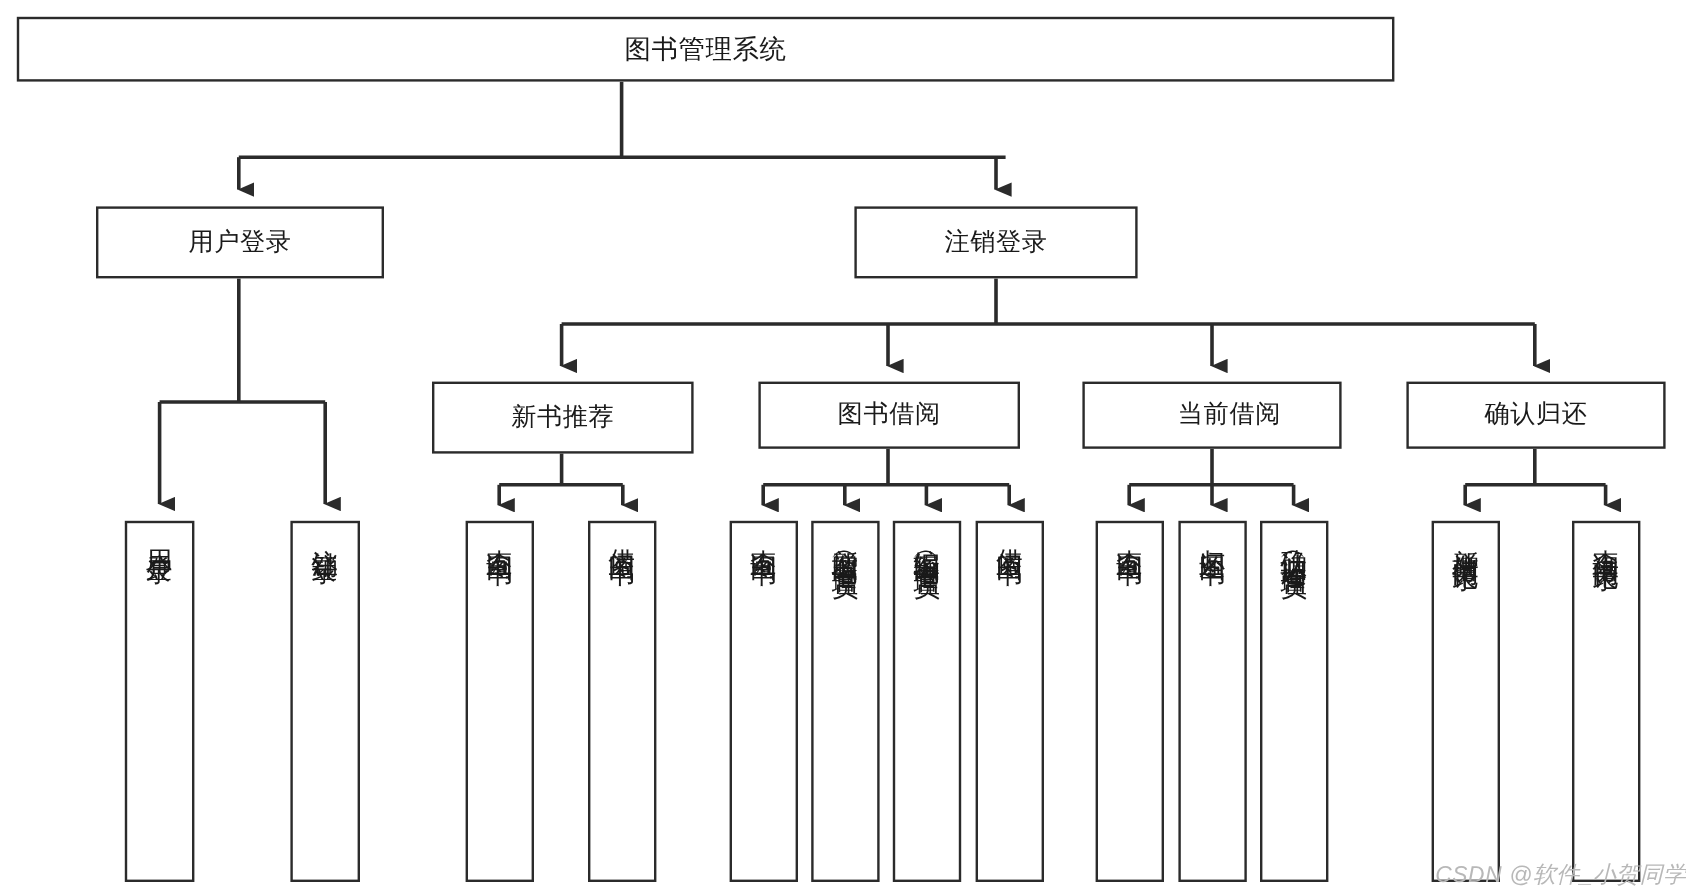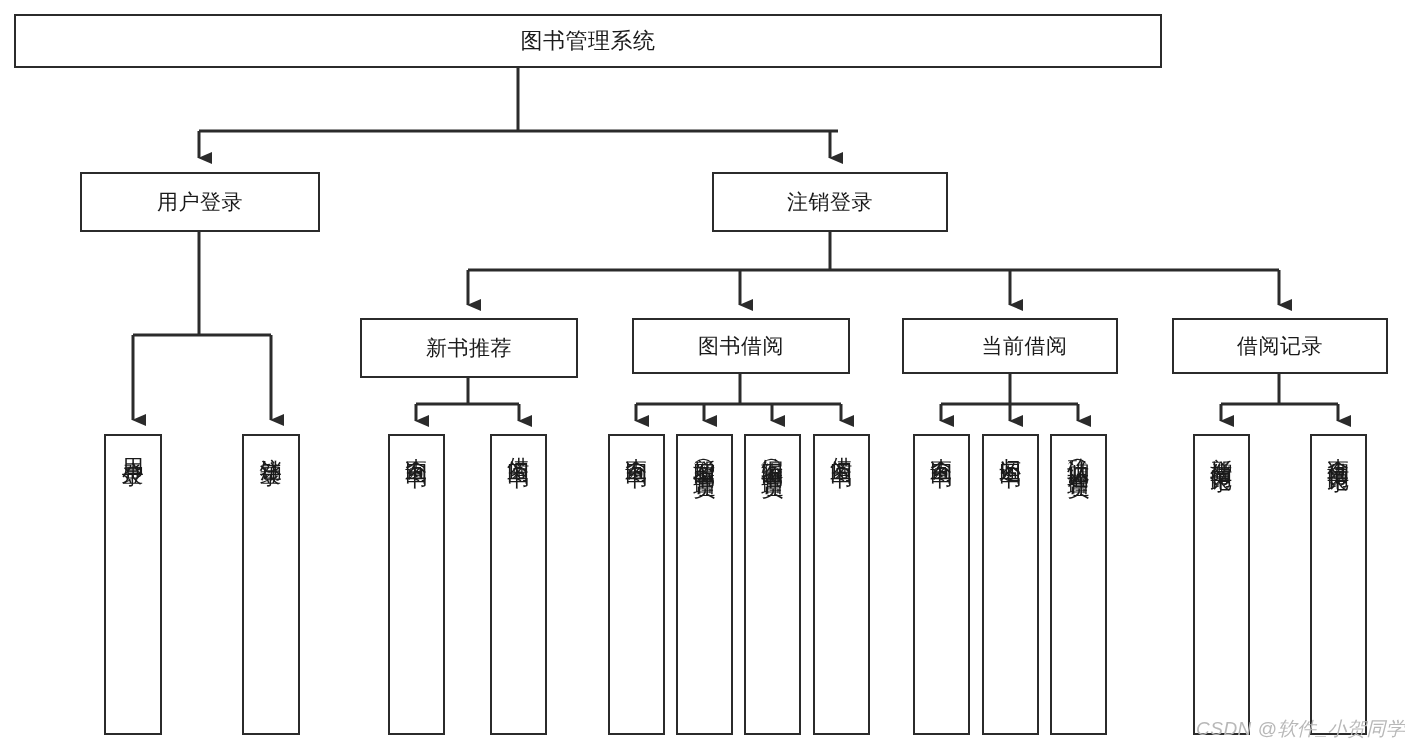--- a/index.html
+++ b/index.html
@@ -141,21 +141,21 @@
   <div class="node horiz" style="left:360px; top:318px; width:218px; height:60px;">
     <span class="label">新书推荐</span>
   </div>
   <div class="node horiz" style="left:632px; top:318px; width:218px; height:56px;">
     <span class="label">图书借阅</span>
   </div>
   <div class="node horiz" style="left:902px; top:318px; width:216px; height:56px;padding-left:29px;">
     <span class="label">当前借阅</span>
   </div>
   <div class="node horiz" style="left:1172px; top:318px; width:216px; height:56px;">
-    <span class="label">借阅记录</span>
+    <span class="label">确认归还</span>
   </div>
 
   <div class="node vert" style="left:104px; top:434px; width:58px; height:301px;">
     <span class="label">用户登录</span>
   </div>
   <div class="node vert" style="left:242px; top:434px; width:58px; height:301px;">
     <span class="label">注销登录</span>
   </div>
 
   <div class="node vert" style="left:388px; top:434px; width:57px; height:301px;">

